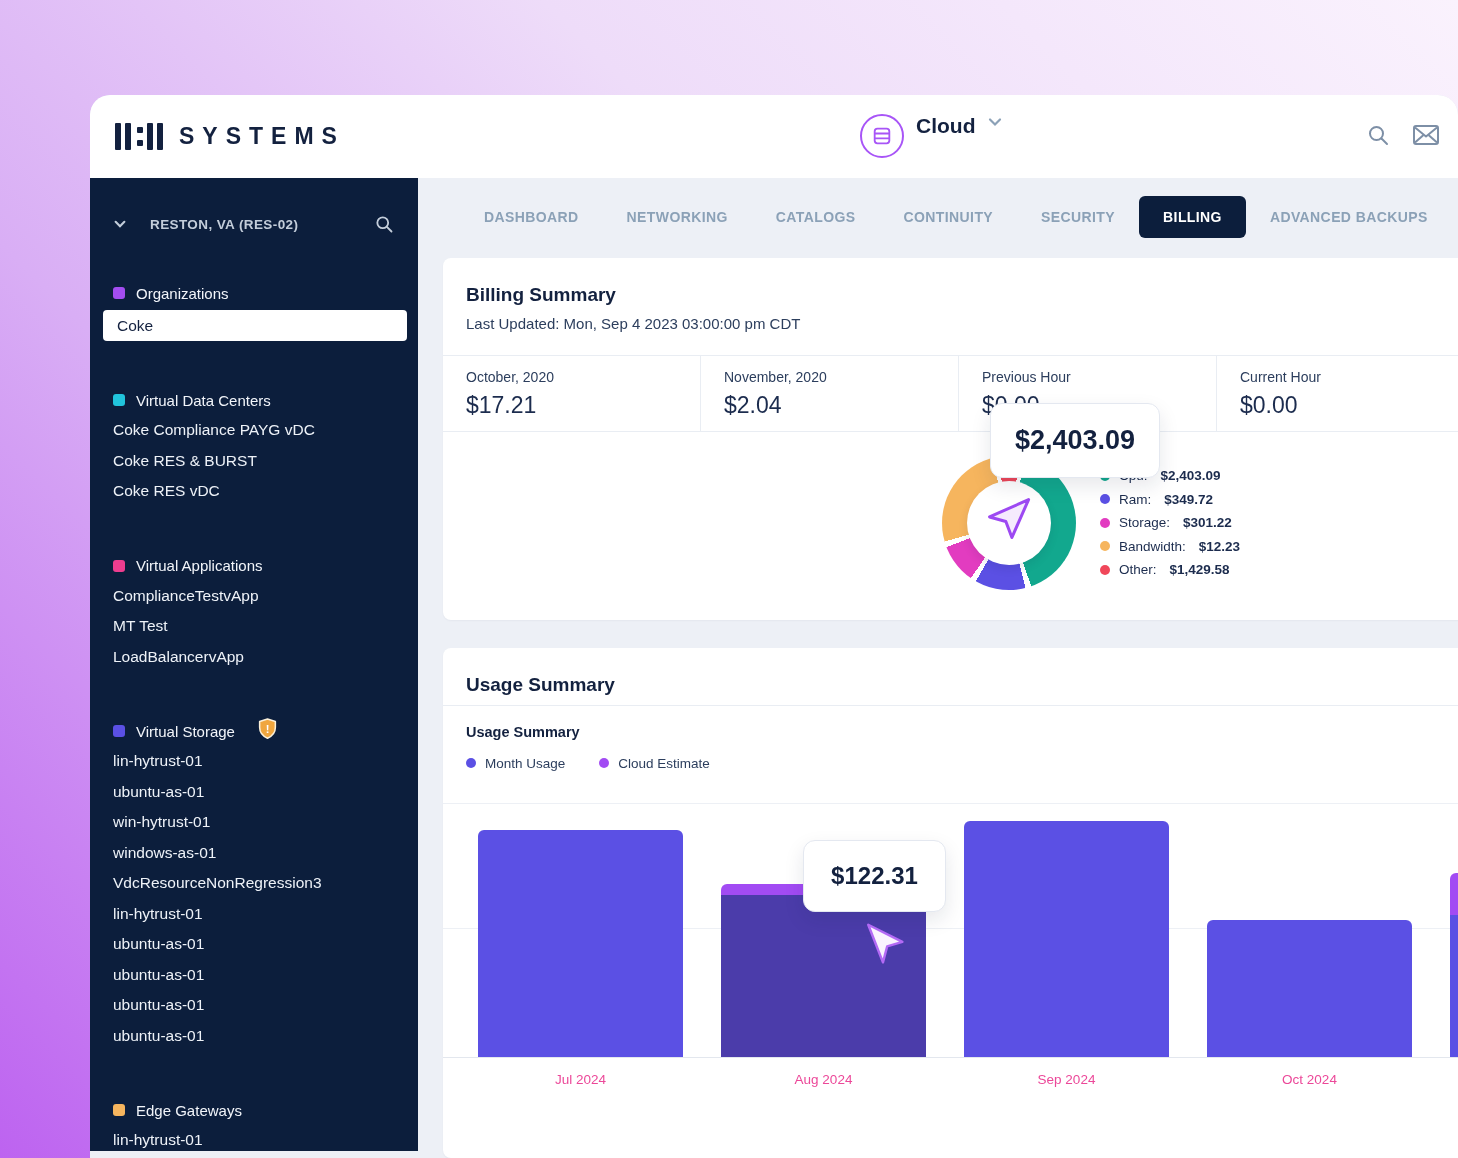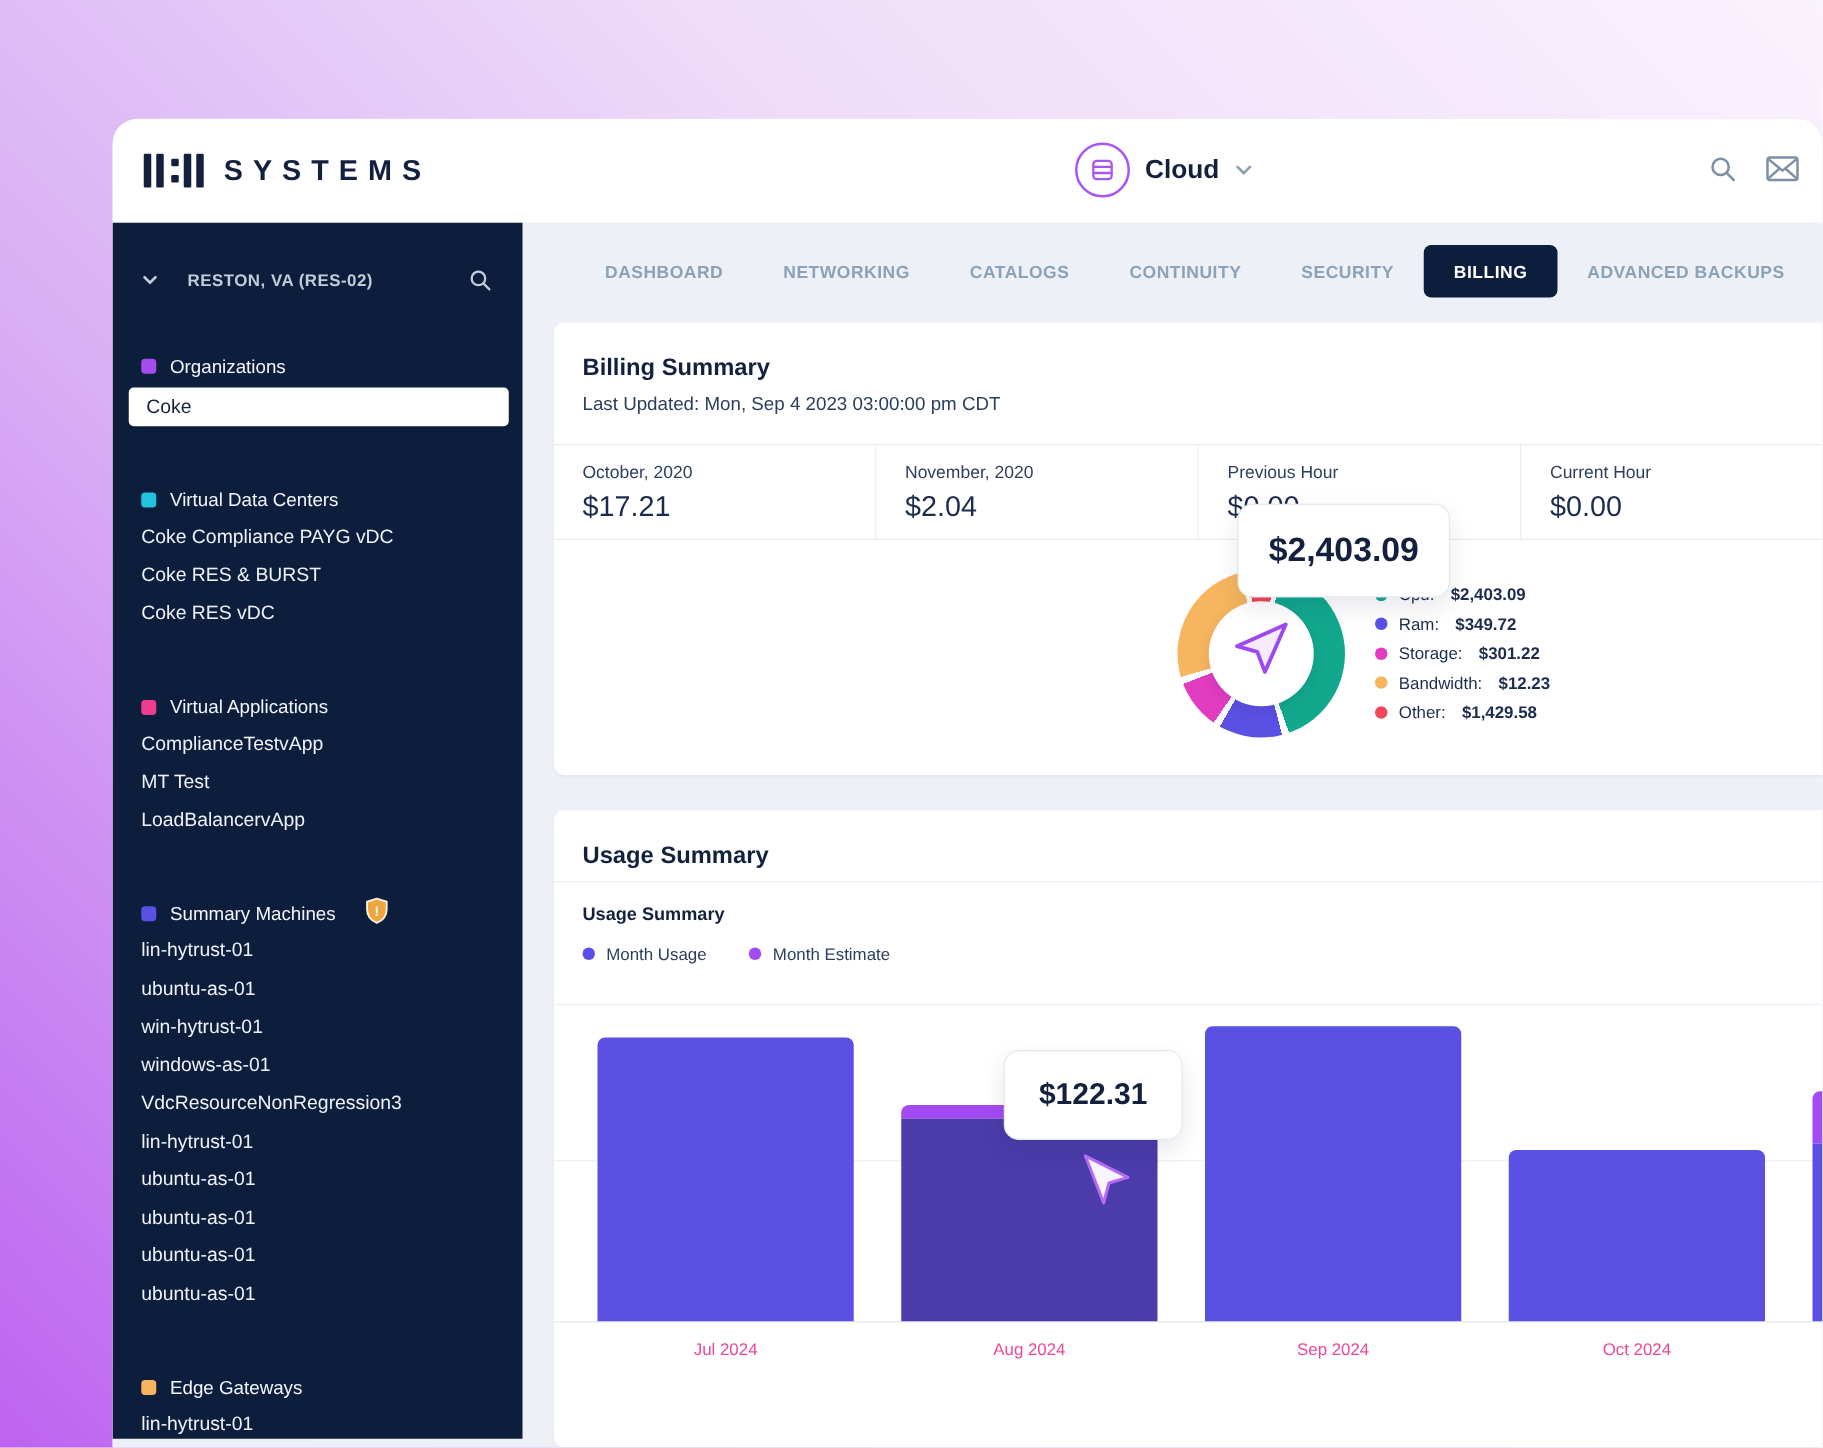--- a/index.html
+++ b/index.html
@@ -14,21 +14,21 @@
   
   .header { position:relative; height:83px; background:#ffffff; flex:0 0 83px;
     border-radius:20px 20px 0 0; }
   .logo { position:absolute; left:25px; top:28px; display:flex; align-items:center; }
   .logo-bars { display:flex; align-items:center; }
   .lbar { width:6px; height:27px; background:#13213f; margin-right:4px; border-radius:1px; }
   .lcolon { display:flex; flex-direction:column; gap:7px; margin:0 4px 0 2px; }
   .lcolon span { width:6px; height:6px; background:#13213f; border-radius:1px; }
   .logo-text { font-size:23px; font-weight:700; letter-spacing:8px; color:#13213f; margin-left:12px; }
 
-  .workspace { position:absolute; left:770px; top:19px; display:flex; align-items:center; gap:12px; cursor:pointer; }
+  .workspace { position:absolute; left:770px; top:19px; display:flex; gap:12px; cursor:pointer; }
   .ws-circle { width:44px; height:44px; border:2px solid #a855f7; border-radius:50%;
     display:flex; align-items:center; justify-content:center; }
   .ws-label { font-size:21px; font-weight:700; color:#13213f; }
   .hdr-icons { position:absolute; right:18px; top:28px; display:flex; gap:22px; align-items:center; }
 
   
   .content-row { flex:1; display:flex; background:#edf0f6; min-height:0; }
 
   
   .sidebar { width:328px; flex:0 0 328px; background:#0c1e3c; color:#eef2f8;
@@ -183,21 +183,21 @@
               <span class="sec-bullet" style="background: rgb(238, 61, 143);"></span>
               <span class="sec-label">Virtual Applications</span>
             </div>
             <div class="side-item">ComplianceTestvApp</div>
             <div class="side-item">MT Test</div>
             <div class="side-item">LoadBalancervApp</div>
           </div>
           <div class="side-section">
             <div class="sec-head">
               <span class="sec-bullet" style="background: rgb(91, 80, 228);"></span>
-              <span class="sec-label">Summary Machines</span>
+              <span class="sec-label">Virtual Storage</span>
               <span class="shield-badge"><svg width="23" height="24" viewBox="0 0 24 25">
                   <path d="M12 2l8.2 2.6v6.2c0 5.4-3.5 9.4-8.2 11.4-4.7-2-8.2-6-8.2-11.4V4.6z" fill="#f0a63e" stroke="#fbf0da" stroke-width="1.6" stroke-linejoin="round"></path>
                   <text x="12" y="16.2" text-anchor="middle" font-size="11.5" font-weight="bold" fill="#ffffff">!</text>
                 </svg></span>
             </div>
             <div class="side-item">lin-hytrust-01</div>
             <div class="side-item">ubuntu-as-01</div>
             <div class="side-item">win-hytrust-01</div>
             <div class="side-item">windows-as-01</div>
             <div class="side-item">VdcResourceNonRegression3</div>
@@ -294,21 +294,21 @@
         </div>
         <div class="usage-divider"></div>
         <div class="usage-sub">Usage Summary</div>
         <div class="chart-legend">
             <div class="legend-row">
               <span class="legend-dot" style="background: rgb(91, 80, 228);"></span>
               <span>Month Usage</span>
             </div>
             <div class="legend-row">
               <span class="legend-dot" style="background: rgb(162, 75, 243);"></span>
-              <span>Month Estimate</span>
+              <span>Cloud Estimate</span>
             </div>
           </div>
 
         <div class="gridline" style="top:155px"></div>
         <div class="gridline" style="top:280px"></div>
         <div class="gridline base" style="top:409px"></div>
         <div id="bar-plot">
             <div class="bar-group" style="left: 35px; width: 205px; top: 182.281px; height: 226.719px;">
               <div class="bar-seg-usage" style="flex: 1 1 0%; border-radius: 6px 6px 0px 0px; background: rgb(91, 80, 228);"></div>
             </div>

